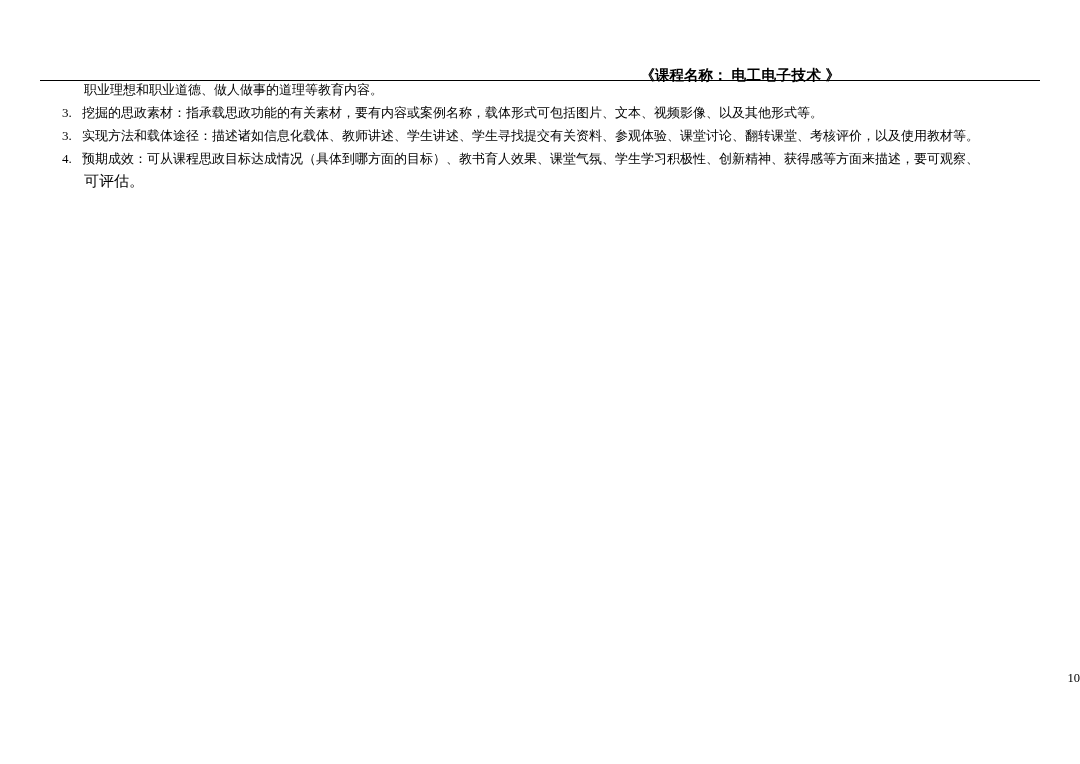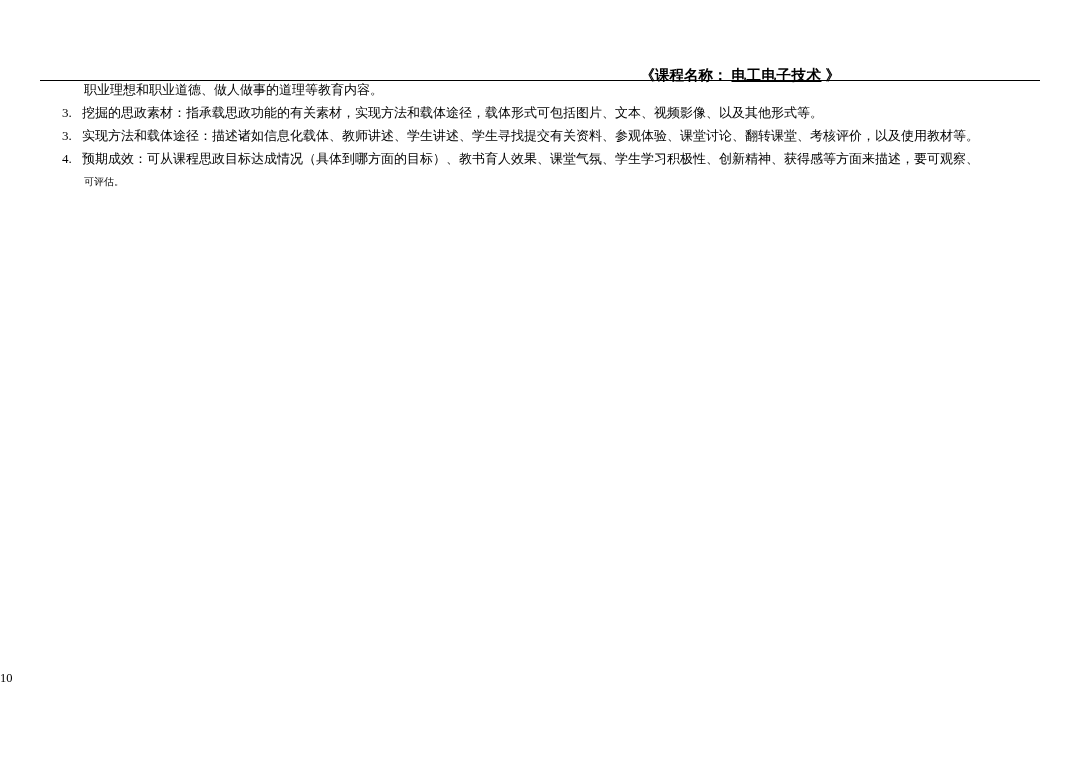--- a/index.html
+++ b/index.html
@@ -42,21 +42,20 @@
   .header-bracket-open,
   .header-bracket-close {
     font-weight: bold;
   }
   .header-label {
     font-weight: bold;
     margin-top: 20px;
   }
   .header-value {
     font-weight: bold;
-    text-decoration: underline;
     padding: 0 4px;
     letter-spacing: 0.5px;
   }
   .header-rule {
     position: absolute;
     left: 40px;
     top: 80px;
     width: 1000px;
     height: 0;
     border-top: 1.2px solid #000000;
@@ -76,32 +75,32 @@
   }
   .line.first {
     padding-left: 22px;
   }
   .line .num {
     display: inline-block;
     width: 20px;
     text-align: left;
   }
   .line-wrap {
-    font-size: 10px;
+    font-size: 15px;
     line-height: 23px;
     white-space: nowrap;
     padding-left: 22px;
   }
   
   .page-number {
     position: absolute;
     left: 0;
     top: 671px;
     width: 1080px;
-    text-align: left;
+    text-align: right;
     font-size: 12.5px;
     font-family: "Liberation Serif", "DejaVu Serif", serif;
   }
 </style>
 </head>
 <body>
 
 <div class="page">
 
   <div class="header">
@@ -116,21 +115,21 @@
   <div class="header-rule"></div>
 
   <div class="content">
 
     <div class="line first">
       <span>职业理想和职业道德、做人做事的道理等教育内容。</span>
     </div>
 
 
     <div class="line">
-      <span class="num">3.</span><span>挖掘的思政素材：指承载思政功能的有关素材，实现方法和载体途径，载体形式可包括图片、文本、视频影像、以及其他形式等。</span>
+      <span class="num">3.</span><span>挖掘的思政素材：指承载思政功能的有关素材，要有内容或案例名称，载体形式可包括图片、文本、视频影像、以及其他形式等。</span>
     </div>
 
     <div class="line">
       <span class="num">3.</span><span>实现方法和载体途径：描述诸如信息化载体、教师讲述、学生讲述、学生寻找提交有关资料、参观体验、课堂讨论、翻转课堂、考核评价，以及使用教材等。</span>
     </div>
 
     <div class="line">
       <span class="num">4.</span><span>预期成效：可从课程思政目标达成情况（具体到哪方面的目标）、教书育人效果、课堂气氛、学生学习积极性、创新精神、获得感等方面来描述，要可观察、</span>
     </div>
 

